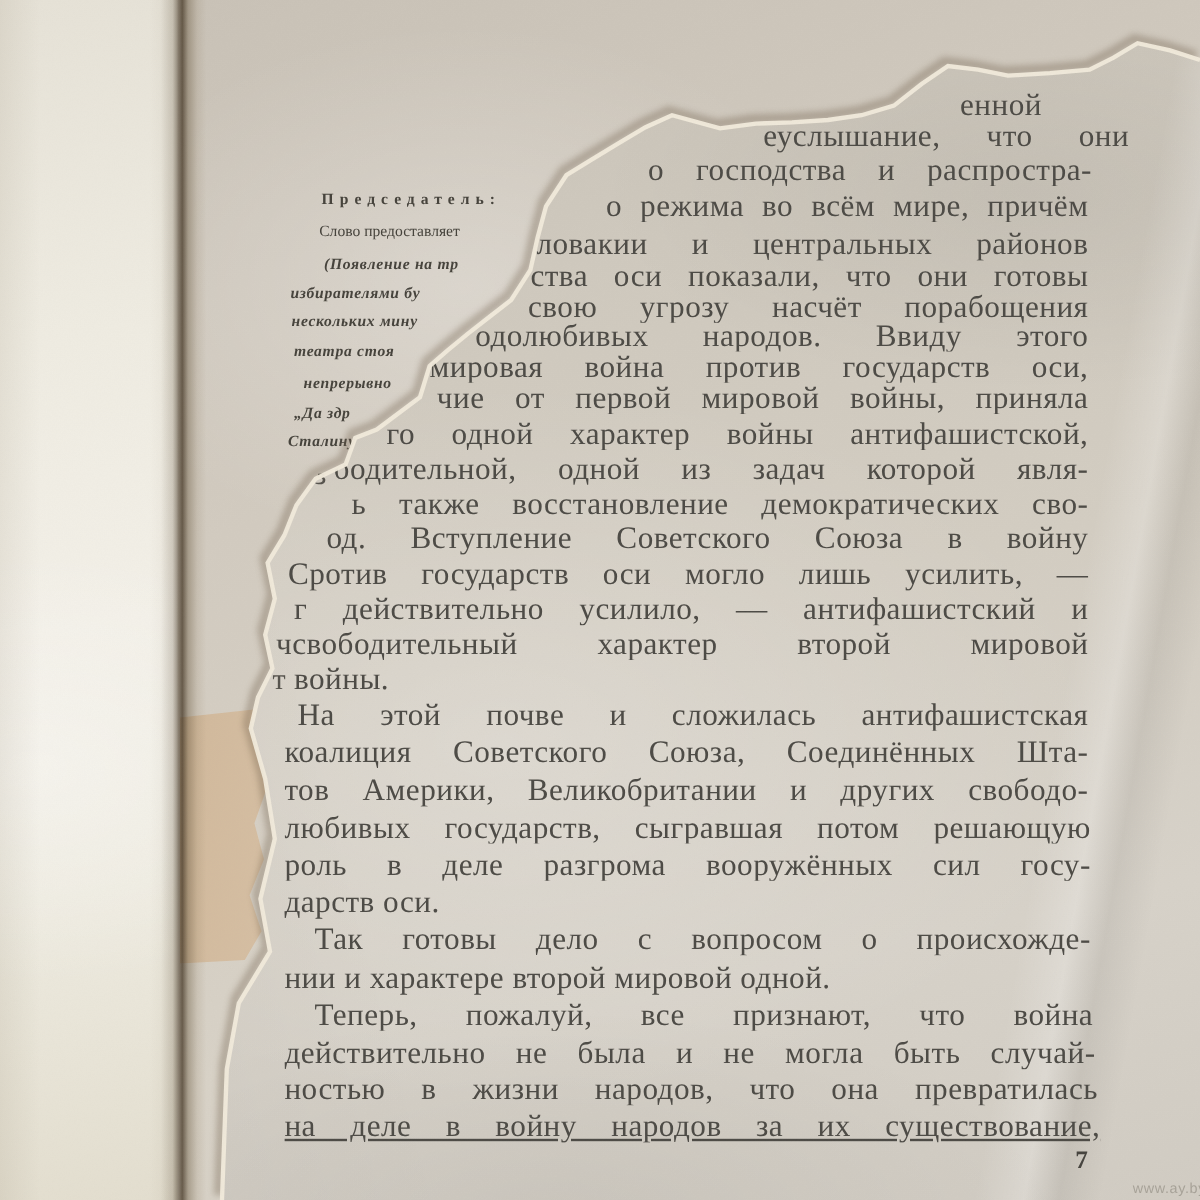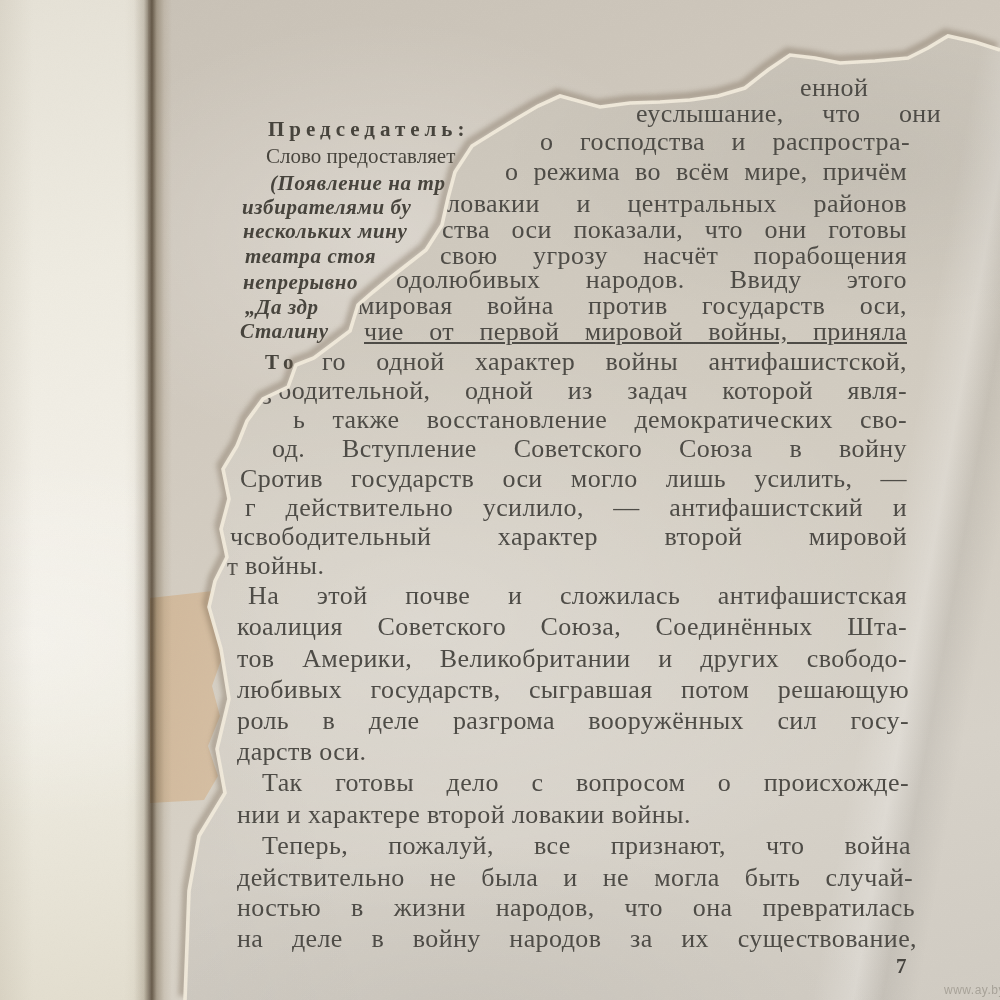--- a/index.html
+++ b/index.html
@@ -42,22 +42,22 @@
       radial-gradient(620px 260px at 46% 102%, rgba(0,0,0,.05), rgba(0,0,0,0) 70%),
       linear-gradient(75deg, rgba(0,0,0,.045), rgba(0,0,0,0) 30%);}
 
   
   .mline{position:absolute;font-size:26px;line-height:27px;color:#4c4a45;
          letter-spacing:.4px;white-space:nowrap;filter:blur(.35px);text-align:center;}
   .mline.j{white-space:normal;text-align:justify;text-align-last:justify;
            text-justify:inter-word;overflow:hidden;max-height:29px;}
   .frag{position:absolute;font-size:25px;color:#55524c;filter:blur(.5px);}
 
-  .uline{position:absolute;font-size:21px;line-height:21px;color:#45423b;
-         white-space:nowrap;filter:blur(.3px);}
+  .uline{position:absolute;font-size:13px;line-height:21px;color:#45423b;
+         white-space:nowrap;filter:blur(.3px);margin-top:36px;}
   .uline.it{font-style:italic;font-weight:600;letter-spacing:.6px;}
   .uline.rm{font-weight:500;}
   .uline.sp{font-weight:700;letter-spacing:5px;}
 
   #page-number{position:absolute;left:896px;top:954px;font-size:21px;font-weight:600;color:#45433e;filter:blur(.3px);}
   #watermark{position:absolute;left:944px;top:983px;font-family:"Liberation Sans","DejaVu Sans",sans-serif;
              font-size:12px;color:#a09b91;opacity:.85;letter-spacing:.5px;}
 
   svg.deco{position:absolute;left:0;top:0;pointer-events:none;}
   #noise{position:absolute;left:0;top:0;pointer-events:none;}
@@ -75,21 +75,21 @@
 
   <div id="crease"></div>
 
   <div id="under-lines">
       <div class="uline sp" style="left: 268px; top: 119px;">Председатель:</div>
       <div class="uline rm" style="left: 266px; top: 146px; text-align: right;">Слово предоставляет</div>
       <div class="uline it" style="left: 270px; top: 173px;">(Появление на тр</div>
       <div class="uline it" style="left: 242px; top: 197px;">избирателями бу</div>
       <div class="uline it" style="left: 243px; top: 221px;">нескольких мину</div>
       <div class="uline it" style="left: 245px; top: 246px;">театра стоя</div>
-      <div class="uline it" style="left: 243px; top: 272px;">непрерывно</div>
+      <div class="uline it" style="left: 253px; top: 272px;">непрерывно</div>
       <div class="uline it" style="left: 245px; top: 297px;">„Да  здр</div>
       <div class="uline it" style="left: 240px; top: 321px;">Сталину</div>
       <div class="uline sp" style="left: 265px; top: 352px;">То</div>
     </div>
 
   <svg class="deco" width="1000" height="1000">
     <defs>
         <filter id="blur3">
           <feGaussianBlur stdDeviation="2.6"></feGaussianBlur>
         </filter>
@@ -102,41 +102,41 @@
     <div id="main-lines">
         <div class="mline" style="left: 800px; top: 74px;">енной</div>
         <div class="mline j" style="left: 600px; top: 100px; width: 305px; margin-left: 36px;">еуслышание, что они</div>
         <div class="mline j" style="left: 540px; top: 128px; width: 370px;">о господства и распростра-</div>
         <div class="mline j" style="left: 505px; top: 158px; width: 402px;">о режима во всём мире, причём</div>
         <div class="mline j" style="left: 447px; top: 190px; width: 460px;">ловакии и центральных районов</div>
         <div class="mline j" style="left: 442px; top: 216px; width: 465px;">ства оси показали, что они готовы</div>
         <div class="mline j" style="left: 440px; top: 242px; width: 467px;">свою угрозу насчёт порабощения</div>
         <div class="mline j" style="left: 396px; top: 266px; width: 511px;">одолюбивых народов. Ввиду этого</div>
         <div class="mline j" style="left: 358px; top: 292px; width: 549px;">мировая война против государств оси,</div>
-        <div class="mline j" style="left: 364px; top: 318px; width: 543px; text-decoration: underline;">чие от первой мировой войны, приняла</div>
+        <div class="mline j" style="left: 364px; top: 318px; width: 543px;">чие от первой мировой войны, приняла</div>
         <div class="mline j" style="left: 322px; top: 348px; width: 585px;">го одной характер войны антифашистской,</div>
         <div class="mline j" style="left: 278px; top: 377px; width: 629px;">бодительной, одной из задач которой явля-</div>
         <div class="mline j" style="left: 293px; top: 406px; width: 614px;">ь также восстановление демократических сво-</div>
         <div class="mline j" style="left: 272px; top: 435px; width: 635px;">од.  Вступление Советского Союза в войну</div>
         <div class="mline j" style="left: 240px; top: 465px; width: 667px;">Сротив государств оси могло лишь усилить, —</div>
         <div class="mline j" style="left: 245px; top: 494px; width: 662px;">г  действительно усилило, — антифашистский и</div>
         <div class="mline j" style="left: 230px; top: 523px; width: 677px;">чсвободительный характер второй мировой</div>
         <div class="mline" style="left: 245px; top: 552px;">войны.</div>
         <div class="mline j" style="left: 248px; top: 582px; width: 659px;">На этой почве и сложилась антифашистская</div>
         <div class="mline j" style="left: 237px; top: 613px; width: 670px;">коалиция Советского Союза, Соединённых Шта-</div>
         <div class="mline j" style="left: 237px; top: 645px; width: 670px;">тов Америки, Великобритании и других свободо-</div>
         <div class="mline j" style="left: 237px; top: 676px; width: 672px;">любивых государств, сыгравшая потом решающую</div>
         <div class="mline j" style="left: 237px; top: 707px; width: 672px;">роль в деле разгрома вооружённых сил госу-</div>
         <div class="mline" style="left: 237px; top: 738px;">дарств оси.</div>
         <div class="mline j" style="left: 262px; top: 769px; width: 647px;">Так готовы дело с вопросом о происхожде-</div>
-        <div class="mline" style="left: 237px; top: 801px;">нии и характере второй ловакии войны.</div>
+        <div class="mline" style="left: 237px; top: 801px;">нии и характере второй мировой одной.</div>
         <div class="mline j" style="left: 262px; top: 832px; width: 649px;">Теперь, пожалуй, все признают, что война</div>
         <div class="mline j" style="left: 237px; top: 864px; width: 676px;">действительно не была и не могла быть случай-</div>
         <div class="mline j" style="left: 237px; top: 894px; width: 678px;">ностью в жизни народов, что она превратилась</div>
-        <div class="mline j" style="left: 237px; top: 925px; width: 680px;">на деле в войну народов за их существование,</div>
+        <div class="mline j" style="left: 237px; top: 925px; width: 680px; text-decoration: underline;">на деле в войну народов за их существование,</div>
       </div>
     <div id="fragments">
         <div class="frag" style="left: 262px; top: 382px;">з</div>
         <div class="frag" style="left: 227px; top: 553px;">т</div>
       </div>
     <div id="page-number">7</div>
   </div>
 
   <svg class="deco" width="1000" height="1000">
     <defs>

